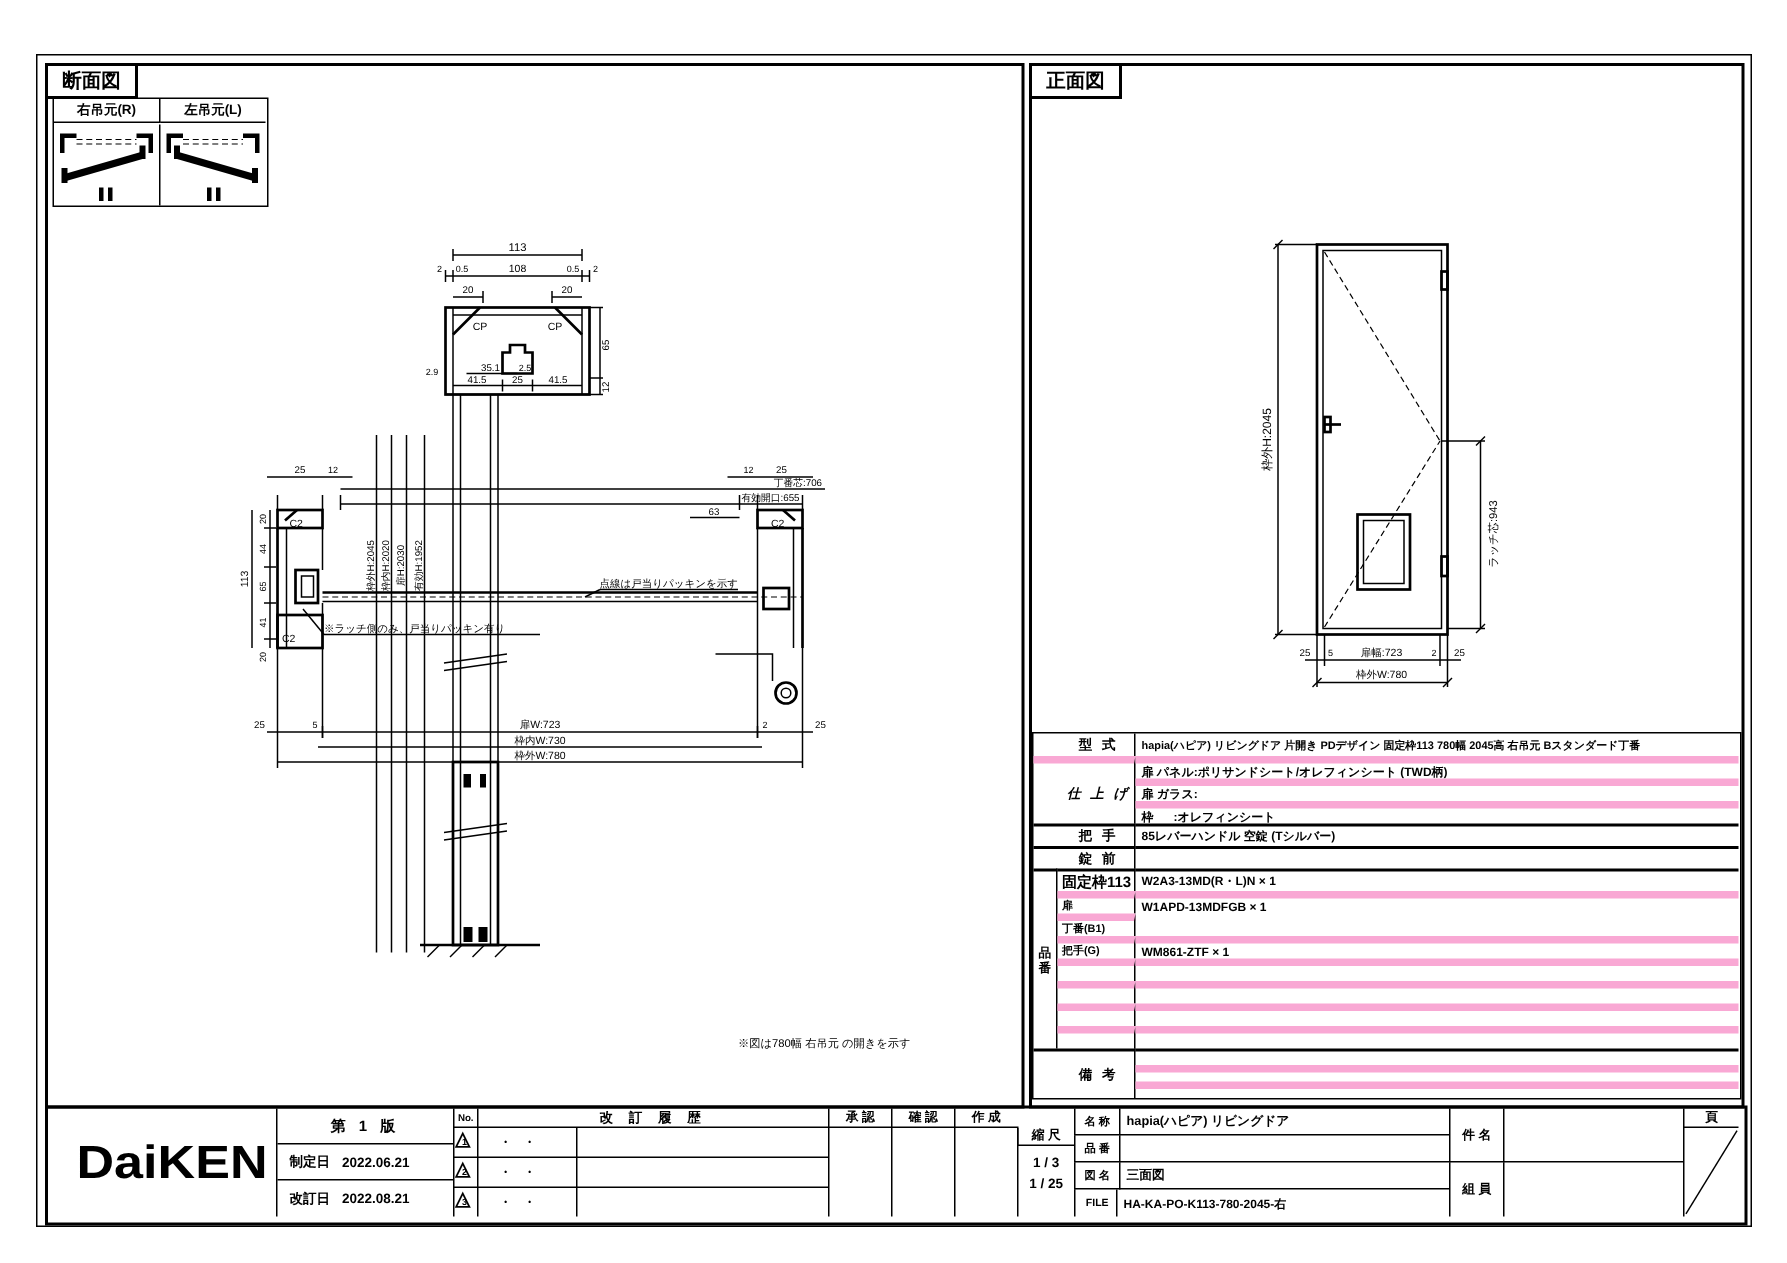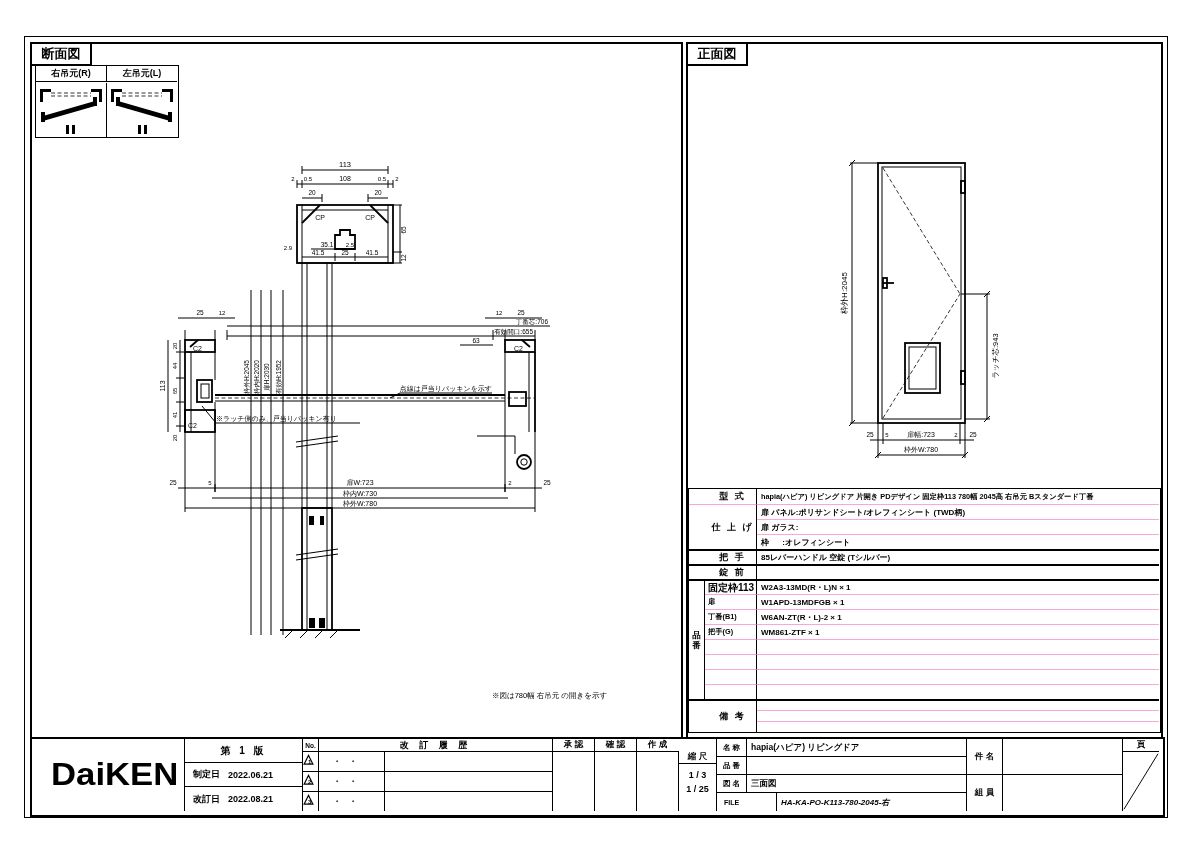--- a/index.html
+++ b/index.html
@@ -19,21 +19,21 @@
   .swing{position:absolute;left:35px;top:65px;width:142px;height:71px;border:1.2px solid #000;display:flex;flex-wrap:wrap;}
   .swing .hd{width:70px;height:15px;border-bottom:1.2px solid #000;font-size:9px;font-weight:bold;
              display:flex;align-items:center;justify-content:center;}
   .swing .hd.l{border-right:1.2px solid #000;}
   .swing .cell{width:70px;height:54px;position:relative;}
   .swing .cell.l{border-right:1.2px solid #000;}
   
   .spec{position:absolute;left:688px;top:488px;width:471px;height:243px;border:1.6px solid #000;font-weight:bold;}
   .spec .cell{position:absolute;box-sizing:border-box;font-size:8px;display:flex;align-items:center;overflow:hidden;white-space:pre;padding-left:20px;}
   .spec .lab{justify-content:center;font-size:9px;letter-spacing:2px;}
-  .bl{border-left:1px solid #000;} .bt{border-top:1px solid #f9a8d4;} .bt2{border-top:2px solid #000;}
+  .bl{border-left:1px solid #000;} .bt{border-top:5px solid #f9a8d4;} .bt2{border-top:2px solid #000;}
   .br{border-right:1px solid #000;} .bb{border-bottom:1px solid #000;}
   
   .tb{position:absolute;left:30px;top:737px;width:1131px;height:76px;border:2px solid #000;font-weight:bold;}
   .tb .cell{position:absolute;box-sizing:border-box;display:flex;align-items:center;overflow:hidden;}
   .logo{font-size:31px;font-weight:800;letter-spacing:0px;transform:scaleX(1.12);transform-origin:left center;}
   .tri{position:relative;width:14px;height:13px;}
   .tri .t{position:absolute;left:0;top:-3px;font-size:13px;line-height:13px;}
   .tri .n{position:absolute;left:4.5px;top:4px;font-size:6px;}
 </style>
 </head>
@@ -287,35 +287,34 @@
     <text x="143" y="289" font-size="6.5" text-anchor="middle">25</text>
     <line class="ln" x1="48" y1="307" x2="135" y2="307"></line>
     <line class="ln" x1="45" y1="310" x2="51" y2="304"></line>
       <line class="ln" x1="132" y1="310" x2="138" y2="304"></line>
     <text x="91" y="304" font-size="7" text-anchor="middle">枠外W:780</text>
   </svg>
 
   <div class="spec">
     <div class="cell lab br" style="left:0;top:0;width:68px;height:15px;">型 式</div>
     <div class="cell" style="left:68px;top:0;width:402px;height:15px;font-size:7.3px;padding-left:4px;">hapia(ハピア) リビングドア 片開き PDデザイン 固定枠113 780幅 2045高 右吊元 Bスタンダード丁番</div>
-    <div class="cell lab br bt" style="left:0;top:15px;width:68px;height:45px;">仕 上 げ</div>
+    <div class="cell lab br bt" style="left:0;top:15px;width:68px;height:45px;font-style:italic;">仕 上 げ</div>
     <div class="cell bt" style="left:68px;top:15px;width:402px;height:15px;padding-left:4px;">扉 パネル:ポリサンドシート/オレフィンシート (TWD柄)</div>
     <div class="cell bt" style="left:68px;top:30px;width:402px;height:15px;padding-left:4px;">扉 ガラス:</div>
     <div class="cell bt" style="left:68px;top:45px;width:402px;height:15px;padding-left:4px;">枠      :オレフィンシート</div>
     <div class="cell lab br bt2" style="left:0;top:60px;width:68px;height:15px;">把 手</div>
     <div class="cell bt2" style="left:68px;top:60px;width:402px;height:15px;padding-left:4px;">85レバーハンドル 空錠 (Tシルバー)</div>
     <div class="cell lab br bt2" style="left:0;top:75px;width:68px;height:15px;">錠 前</div>
     <div class="cell bt2" style="left:68px;top:75px;width:402px;height:15px;padding-left:4px;"></div>
     <div class="cell lab br bt2" style="left:0;top:90px;width:16px;height:120px;letter-spacing:0;font-size:8.5px;white-space:normal;text-align:center;line-height:10px;padding:0 3px;">品 番</div>
     <div class="cell br bt2" style="left:16px;top:90px;width:52px;height:15px;font-size:10px;padding-left:3px;">固定枠113</div>
     <div class="cell bt2" style="left:68px;top:90px;width:402px;height:15px;padding-left:4px;">W2A3-13MD(R・L)N × 1</div>
     <div class="cell br bt" style="left:16px;top:105px;width:52px;height:15px;font-size:7.3px;padding-left:3px;">扉</div>
     <div class="cell bt" style="left:68px;top:105px;width:402px;height:15px;padding-left:4px;">W1APD-13MDFGB × 1</div>
     <div class="cell br bt" style="left:16px;top:120px;width:52px;height:15px;font-size:7.3px;padding-left:3px;">丁番(B1)</div>
-    <div class="cell bt" style="left:68px;top:120px;width:402px;height:15px;padding-left:4px;">W6AN-ZT(R・L)-2 × 1</div>
     <div class="cell br bt" style="left:16px;top:135px;width:52px;height:15px;font-size:7.3px;padding-left:3px;">把手(G)</div>
     <div class="cell bt" style="left:68px;top:135px;width:402px;height:15px;padding-left:4px;">WM861-ZTF × 1</div>
     <div class="cell br bt" style="left:16px;top:150px;width:52px;height:15px;"></div>
     <div class="cell bt" style="left:68px;top:150px;width:402px;height:15px;"></div>
     <div class="cell br bt" style="left:16px;top:165px;width:52px;height:15px;"></div>
     <div class="cell bt" style="left:68px;top:165px;width:402px;height:15px;"></div>
     <div class="cell br bt" style="left:16px;top:180px;width:52px;height:15px;"></div>
     <div class="cell bt" style="left:68px;top:180px;width:402px;height:15px;"></div>
     <div class="cell br bt" style="left:16px;top:195px;width:52px;height:15px;"></div>
     <div class="cell bt" style="left:68px;top:195px;width:402px;height:15px;"></div>
@@ -377,21 +376,21 @@
         <div>1 / 25</div>
       </div>
     </div>
     <div class="cell bl bb" style="left:684px;top:0;width:30px;height:18px;justify-content:center;font-size:7.5px;">名 称</div>
     <div class="cell bl bb" style="left:714px;top:0;width:220px;height:18px;font-size:8.5px;padding-left:4px;">hapia(ハピア) リビングドア</div>
     <div class="cell bl bb" style="left:684px;top:18px;width:30px;height:18px;justify-content:center;font-size:7.5px;">品 番</div>
     <div class="cell bl bb" style="left:714px;top:18px;width:220px;height:18px;font-size:8.5px;padding-left:4px;"></div>
     <div class="cell bl bb" style="left:684px;top:36px;width:30px;height:18px;justify-content:center;font-size:7.5px;">図 名</div>
     <div class="cell bl bb" style="left:714px;top:36px;width:220px;height:18px;font-size:8.5px;padding-left:4px;">三面図</div>
     <div class="cell bl" style="left:684px;top:54px;width:30px;height:18px;justify-content:center;font-size:7px;">FILE</div>
-    <div class="cell bl" style="left:744px;top:54px;width:220px;height:18px;font-size:8px;padding-left:4px;font-style:italic;">HA-KA-PO-K113-780-2045-右</div>
+    <div class="cell bl" style="left:712px;top:54px;width:220px;height:18px;font-size:8px;padding-left:4px;">HA-KA-PO-K113-780-2045-右</div>
     <div class="cell bl bb" style="left:934px;top:0;width:36px;height:36px;justify-content:center;font-size:8.5px;">件 名</div>
     <div class="cell bl bb" style="left:970px;top:0;width:120px;height:36px;"></div>
     <div class="cell bl" style="left:934px;top:36px;width:36px;height:36px;justify-content:center;font-size:8.5px;">組 員</div>
     <div class="cell bl" style="left:970px;top:36px;width:120px;height:36px;"></div>
     <div class="cell bl bb" style="left:1090px;top:0;width:37px;height:13px;justify-content:center;font-size:8.5px;">頁</div>
     <div class="cell bl" style="left:1090px;top:13px;width:37px;height:59px;">
       <svg width="37" height="59" viewBox="0 0 37 59" style="position:static;">
         <line class="ln" x1="1" y1="58" x2="36" y2="1"></line>
       </svg>
     </div>

